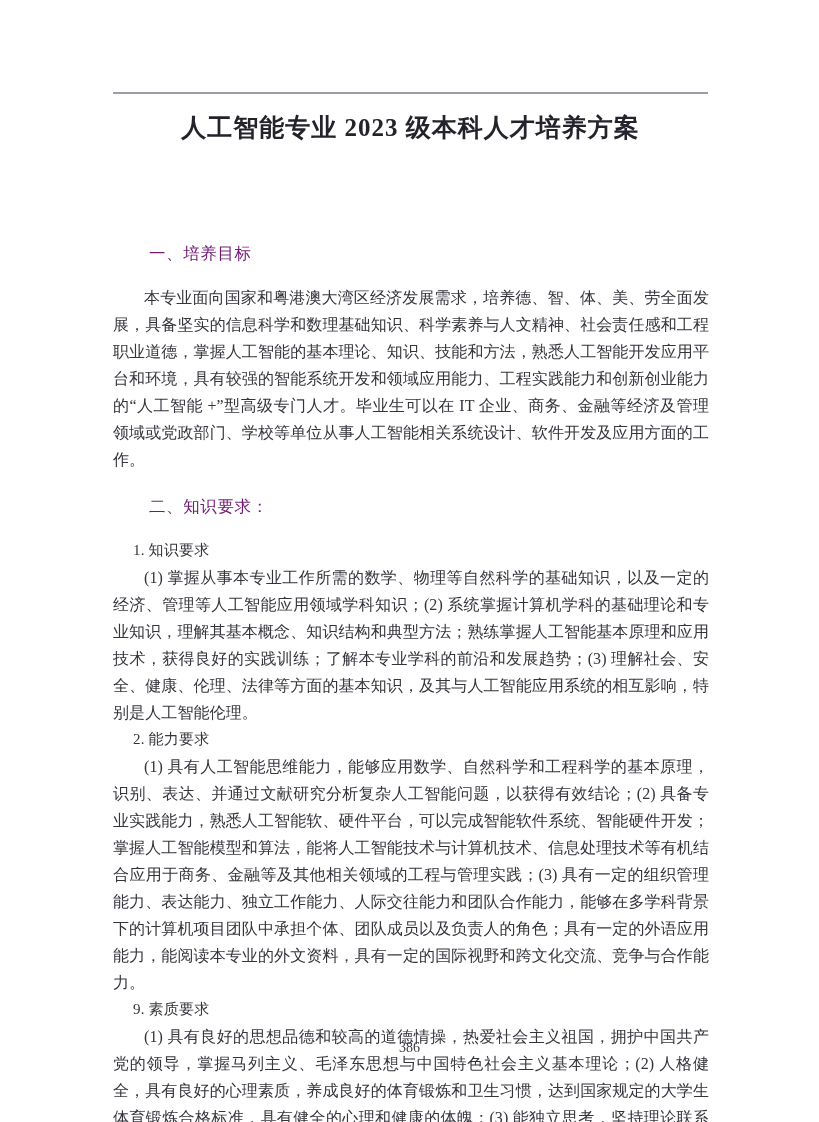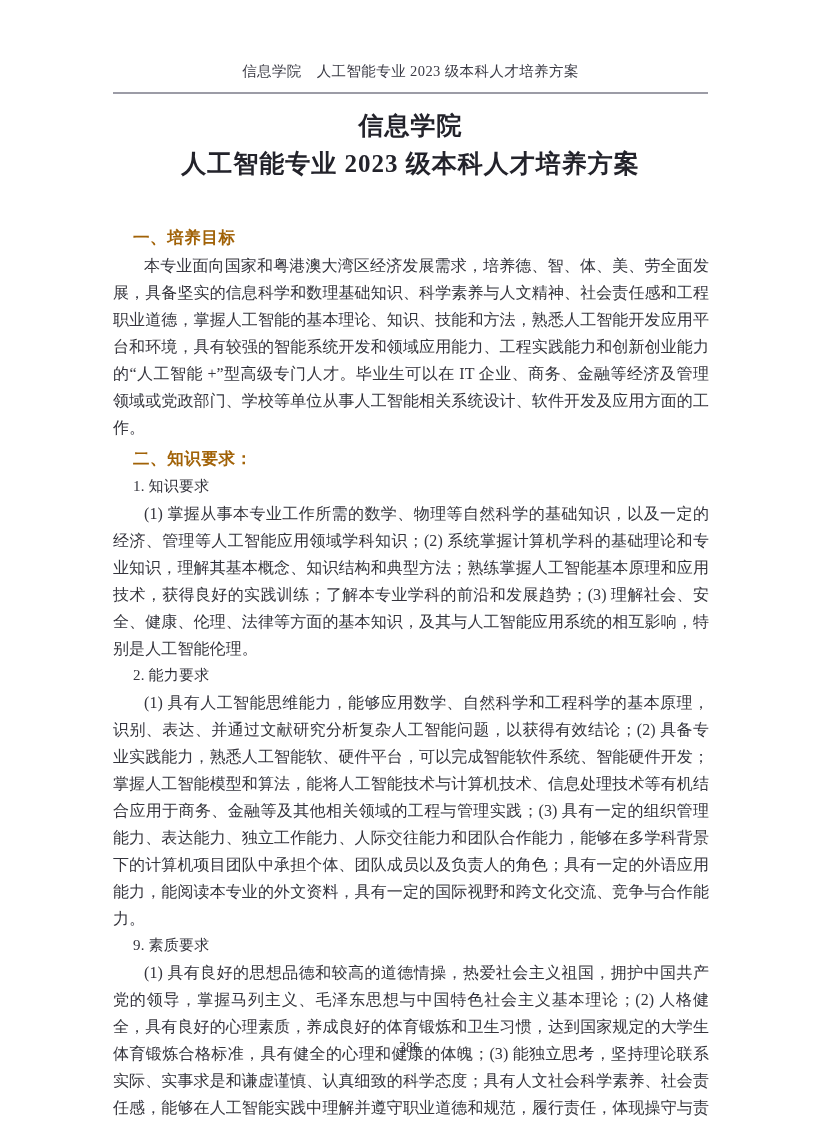--- a/index.html
+++ b/index.html
@@ -73,25 +73,25 @@
   
   .content {
     position: absolute;
     left: 113px;
     top: 222px;
     width: 596px;
   }
 
   .sec-heading {
     font-size: 16.5px;
-    font-weight: bold;
-    color: #a16207;
+    font-weight: normal;
+    color: #701a75;
     text-indent: 20px;
     line-height: 28px;
-    margin: 0;
+    margin: 16px;
     letter-spacing: 0.6px;
     padding-top: 4px;
   }
   .sec-heading.tight { padding-top: 2px; }
 
   .sub-heading {
     font-size: 15px;
     color: #34343c;
     text-indent: 20px;
     line-height: 27px;
@@ -128,26 +128,24 @@
     text-align: center;
     font-size: 14px;
     color: #3b3b44;
   }
 </style>
 </head>
 <body>
 
 <div class="page">
 
-  <div class="running-header">信息学院　人工智能专业 2023 级本科人才培养方案</div>
 
   <div class="header-rule"></div>
 
   <div class="title-block">
-    <div class="doc-title-line1">信息学院</div>
     <div class="doc-title-line2">人工智能专业 2023 级本科人才培养方案</div>
   </div>
 
   <div class="content">
 
     <p class="sec-heading tight">一、培养目标</p>
     <p class="para">本专业面向国家和粤港澳大湾区经济发展需求，培养德、智、体、美、劳全面发展，具备坚实的信息科学和数理基础知识、科学素养与人文精神、社会责任感和工程职业道德，掌握人工智能的基本理论、知识、技能和方法，熟悉人工智能开发应用平台和环境，具有较强的智能系统开发和领域应用能力、工程实践能力和创新创业能力的“人工智能 +”型高级专门人才。毕业生可以在 IT 企业、商务、金融等经济及管理领域或党政部门、学校等单位从事人工智能相关系统设计、软件开发及应用方面的工作。</p>
 
     <p class="sec-heading">二、知识要求：</p>
 

